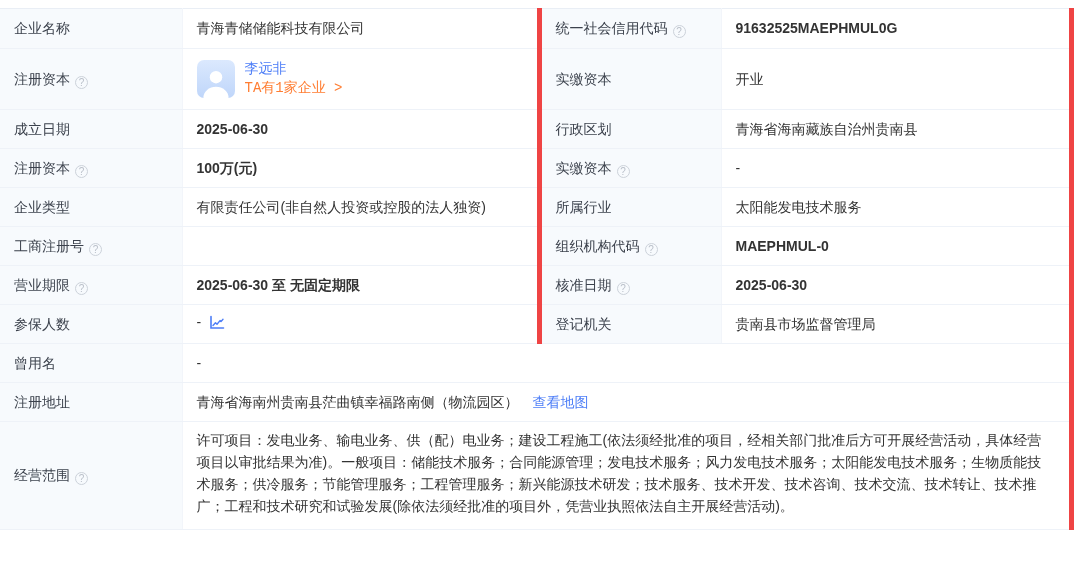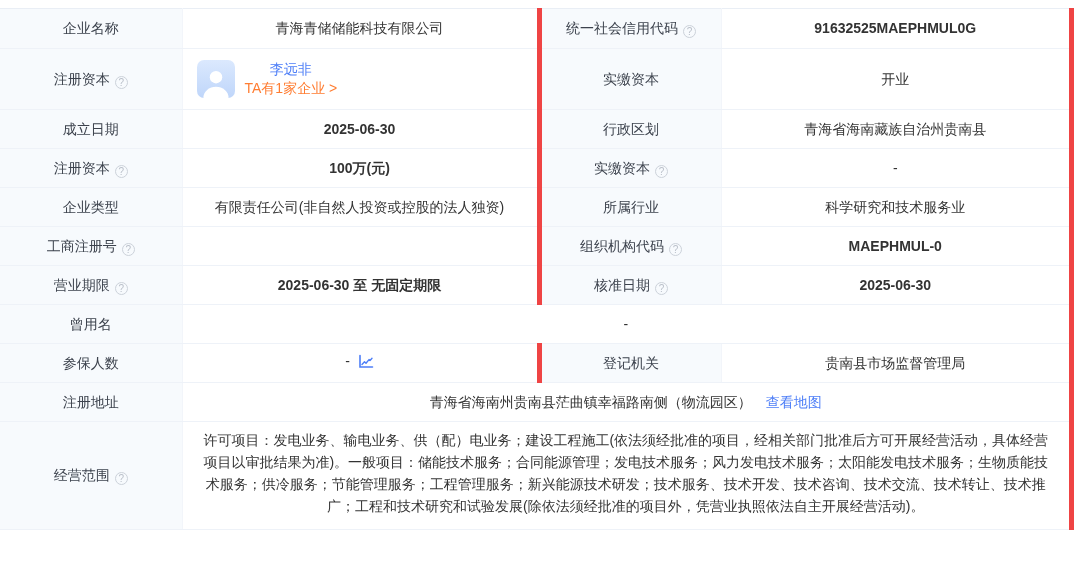--- a/index.html
+++ b/index.html
@@ -20,41 +20,40 @@
     border-collapse:collapse;
     margin-top:8px;
     font-size:14px;
   }
   table.info{border-top:1px solid var(--outer-border);border-right:1px solid var(--outer-border);}
   td{
     border-bottom:1px solid var(--border);
     vertical-align:middle;
     padding:0 14px;
     line-height:1.45;
-    text-align:center;
   }
   td.lbl{
     background:var(--label-bg);
     border-right:1px solid #f2f5fa;
     color:#3c424d;
   }
   td.val{background:#ffffff;border-right:5px solid #ef4444;}
   td.val.num{font-weight:600;}
   tr.r1{height:40px;}
   tr.r2{height:61px;}
   tr.r{height:39px;}
   tr.rlast{height:108px;}
   .help{
     display:inline-block;width:13px;height:13px;margin-left:5px;
     border:1px solid #ccd2da;border-radius:50%;
     color:var(--muted);font-size:10px;line-height:12px;text-align:center;
     vertical-align:-2px;cursor:pointer;
   }
   .help::before{content:"?";}
-  .rep{display:flex;align-items:center;gap:10px;}
+  .rep{display:flex;align-items:center;gap:10px;font-family:Liberation Mono, monospace;}
   .avatar{
     width:38px;height:38px;border-radius:7px;flex:0 0 auto;
     background:linear-gradient(180deg,#dbe9fe 0%,#bfd6fa 100%);
     display:flex;align-items:flex-end;justify-content:center;overflow:hidden;cursor:pointer;
   }
   .rep-info{display:flex;flex-direction:column;line-height:1.35;}
   a{text-decoration:none;cursor:pointer;}
   .link-blue{color:var(--accent-blue);}
   .link-orange{color:var(--accent-orange);}
   .chart-icon{display:inline-block;vertical-align:-3px;margin-left:8px;cursor:pointer;}
@@ -111,55 +110,55 @@
       <td class="lbl"><span>注册资本</span><span class="help"></span></td>
       <td class="val num">100万(元)</td>
       <td class="lbl"><span>实缴资本</span><span class="help"></span></td>
       <td class="val">-</td>
     </tr>
 
     <tr class="r">
       <td class="lbl"><span>企业类型</span></td>
       <td class="val">有限责任公司(非自然人投资或控股的法人独资)</td>
       <td class="lbl"><span>所属行业</span></td>
-      <td class="val">科学研究和技术服务业</td>
+      <td class="val">太阳能发电技术服务</td>
     </tr>
 
     <tr class="r">
       <td class="lbl"><span>工商注册号</span><span class="help"></span></td>
       <td class="val"></td>
       <td class="lbl"><span>组织机构代码</span><span class="help"></span></td>
       <td class="val num">MAEPHMUL-0</td>
     </tr>
 
 
     <tr class="r">
       <td class="lbl"><span>营业期限</span><span class="help"></span></td>
       <td class="val num">2025-06-30 至 无固定期限</td>
       <td class="lbl"><span>核准日期</span><span class="help"></span></td>
       <td class="val num">2025-06-30</td>
     </tr>
 
     <tr class="r">
-      <td class="lbl"><span>曾用名</span></td>
-      <td class="val" colspan="3">-</td>
-    </tr>
-
-    <tr class="r">
       <td class="lbl"><span>参保人数</span></td>
       <td class="val">
         <span>-</span><span class="chart-icon">
           <svg width="16" height="15" viewBox="0 0 16 15">
             <path d="M2 1.5 V13 H14.5" fill="none" stroke="#4d7ef7" stroke-width="1.6" stroke-linecap="round"></path>
             <path d="M4 10.5 L6.5 7.8 L8 9.2 L11 5.6 L12 6.6 L14 4.2" fill="none" stroke="#4d7ef7" stroke-width="1.4" stroke-linecap="round" stroke-linejoin="round"></path>
           </svg>
         </span>
       </td>
       <td class="lbl"><span>登记机关</span></td>
       <td class="val">贵南县市场监督管理局</td>
+    </tr>
+
+    <tr class="r">
+      <td class="lbl"><span>曾用名</span></td>
+      <td class="val" colspan="3">-</td>
     </tr>
 
     <tr class="r">
       <td class="lbl"><span>注册地址</span></td>
       <td class="val" colspan="3">
         <span>青海省海南州贵南县茫曲镇幸福路南侧（物流园区）</span><a class="map-link">查看地图</a>
       </td>
     </tr>
 
     <tr class="rlast">

